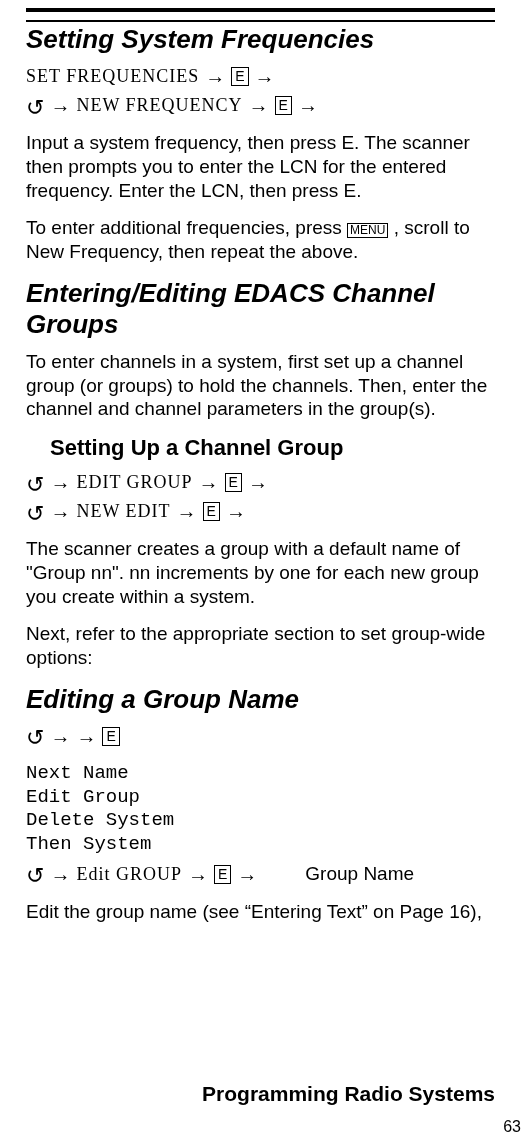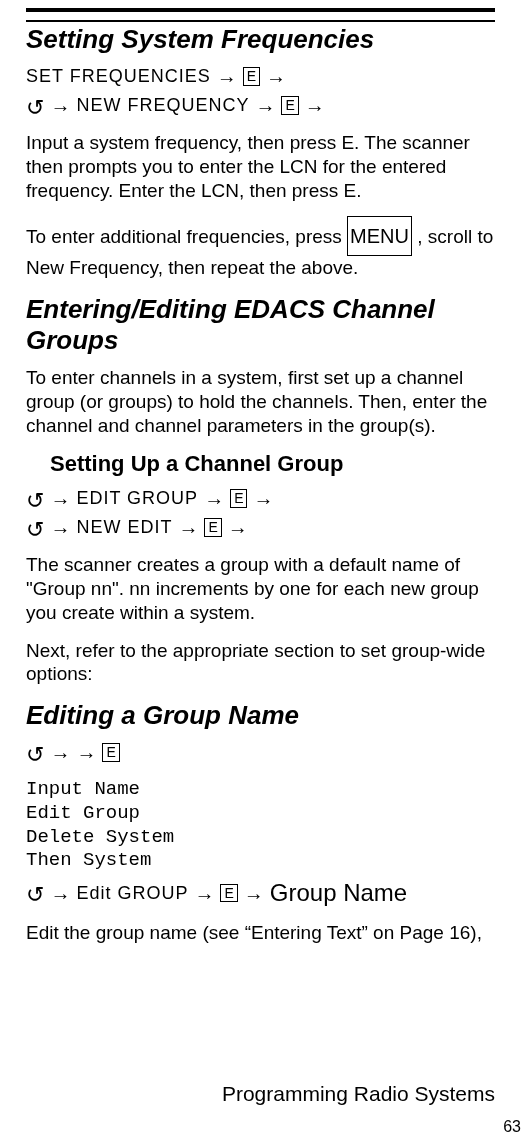--- a/index.html
+++ b/index.html
@@ -25,58 +25,58 @@
       font-size: 22px;
       margin-top: 10px;
       margin-bottom: 10px;
       margin-left: 24px;
     }
     p.body {
       font-size: 19px;
       line-height: 1.25;
       margin-bottom: 14px;
     }
-    .mono { font-family: Liberation Sans, sans-serif; font-size: 18px; letter-spacing: 1px; }
+    .mono { font-family: Liberation Serif, serif; font-size: 18px; letter-spacing: 1px; }
     .seq {
       display: flex;
       flex-wrap: wrap;
       align-items: center;
       gap: 6px;
       margin-bottom: 6px;
     }
     .seq.last { margin-bottom: 14px; }
     .arrow { font-size: 20px; font-weight: bold; }
     .key {
       display: inline-block;
       border: 1.5px solid #000;
       font-family: Arial, Helvetica, sans-serif;
       font-size: 14px;
       padding: 0 3px;
       line-height: 1.2;
     }
-    .key.menu { font-size: 20px; padding: 8px 2px; line-height: 1.1;}
+    .key.menu { font-size: 12px; padding: 0 2px; line-height: 1.1;}
     .rotate-icon::before {
       content: "↺";
       font-size: 22px;
       display: inline-block;
       line-height: 1;
       position: relative;
       top: 2px;
     }
     .menu-list {
       font-family: "Courier New", monospace;
       font-size: 19px;
       line-height: 1.25;
       margin-bottom: 6px;
     }
     .footer-title {
       position: absolute;
       right: 26px;
       bottom: 42px;
-      font-weight: normal;
+      font-weight: bold;
       font-size: 21px;
       text-align: right;
     }
     .page-num {
       position: absolute;
       left: 0; right: 0;
       bottom: 12px;
       text-align: right;
       font-size: 16px;
     }
@@ -141,32 +141,32 @@
 <h1>Editing a Group Name</h1>
 
 <div class="seq last">
   <span class="rotate-icon"></span>
   <span class="arrow">→</span>
   <span class="arrow">→</span>
   <span class="key">E</span>
 </div>
 
 <div class="menu-list">
-  <div>Input Name</div>
+  <div>Next Name</div>
   <div>Edit Group</div>
   <div>Delete System</div>
   <div>Then System</div>
 </div>
 
 <div class="seq last">
   <span class="rotate-icon"></span>
   <span class="arrow">→</span>
   <span class="mono">Edit GROUP</span>
   <span class="arrow">→</span>
   <span class="key">E</span>
   <span class="arrow">→</span>
-  <span style="font-size:24px;">Group Name</span>
+  <span style="font-size:19px;margin-left:42px;">Group Name</span>
 </div>
 
 <p class="body">Edit the group name (see “Entering Text” on Page 16),</p>
 
 <div class="footer-title">Programming Radio Systems</div>
 <div class="page-num">63</div>
 
 </body></html>

